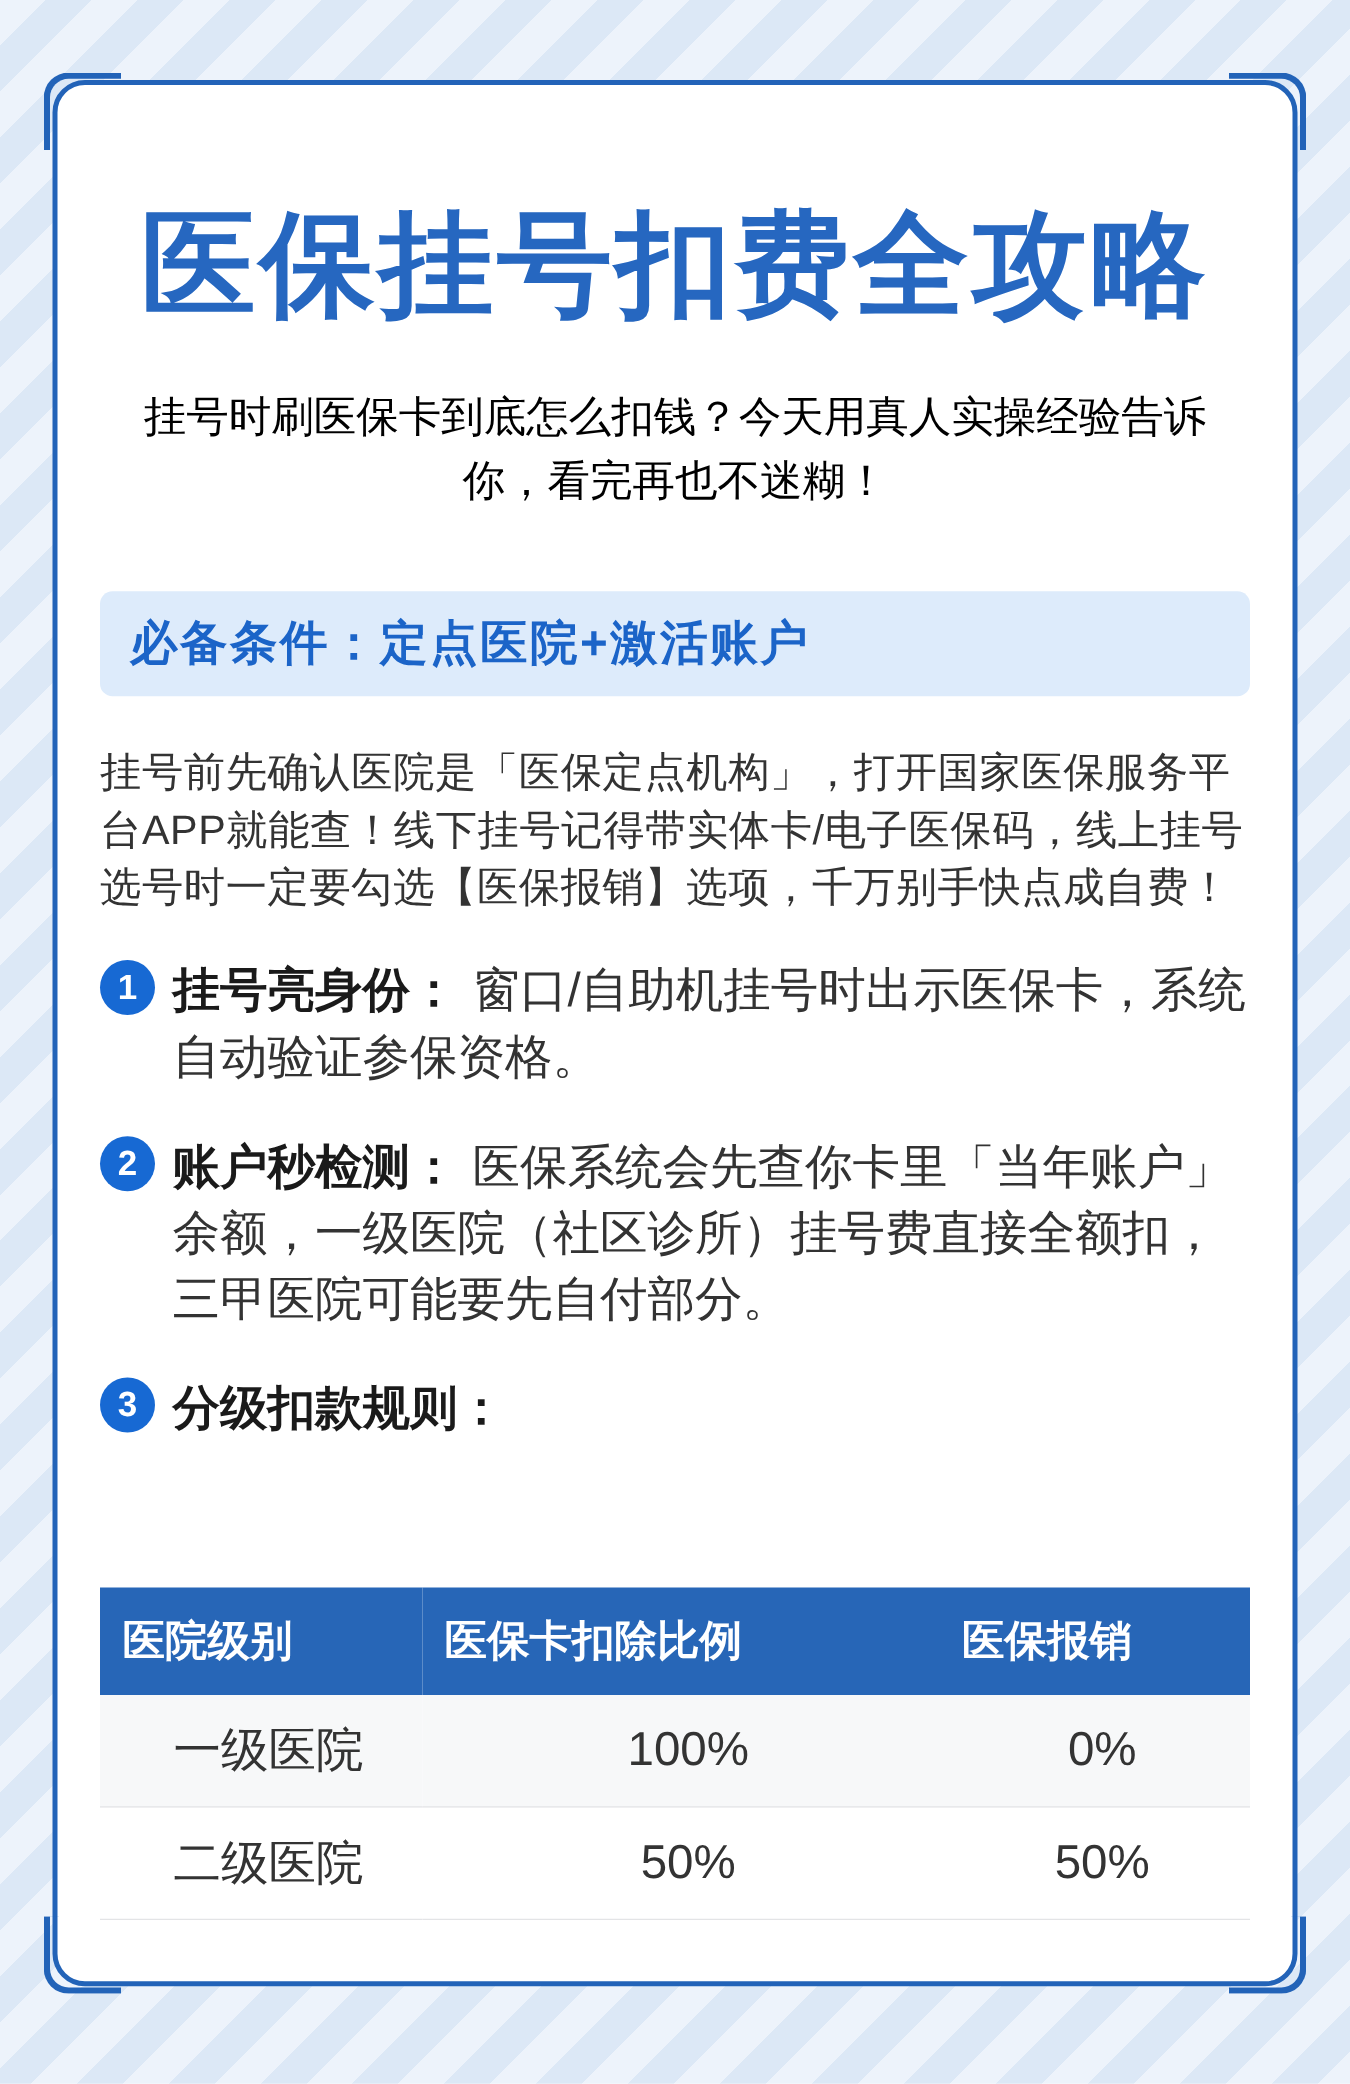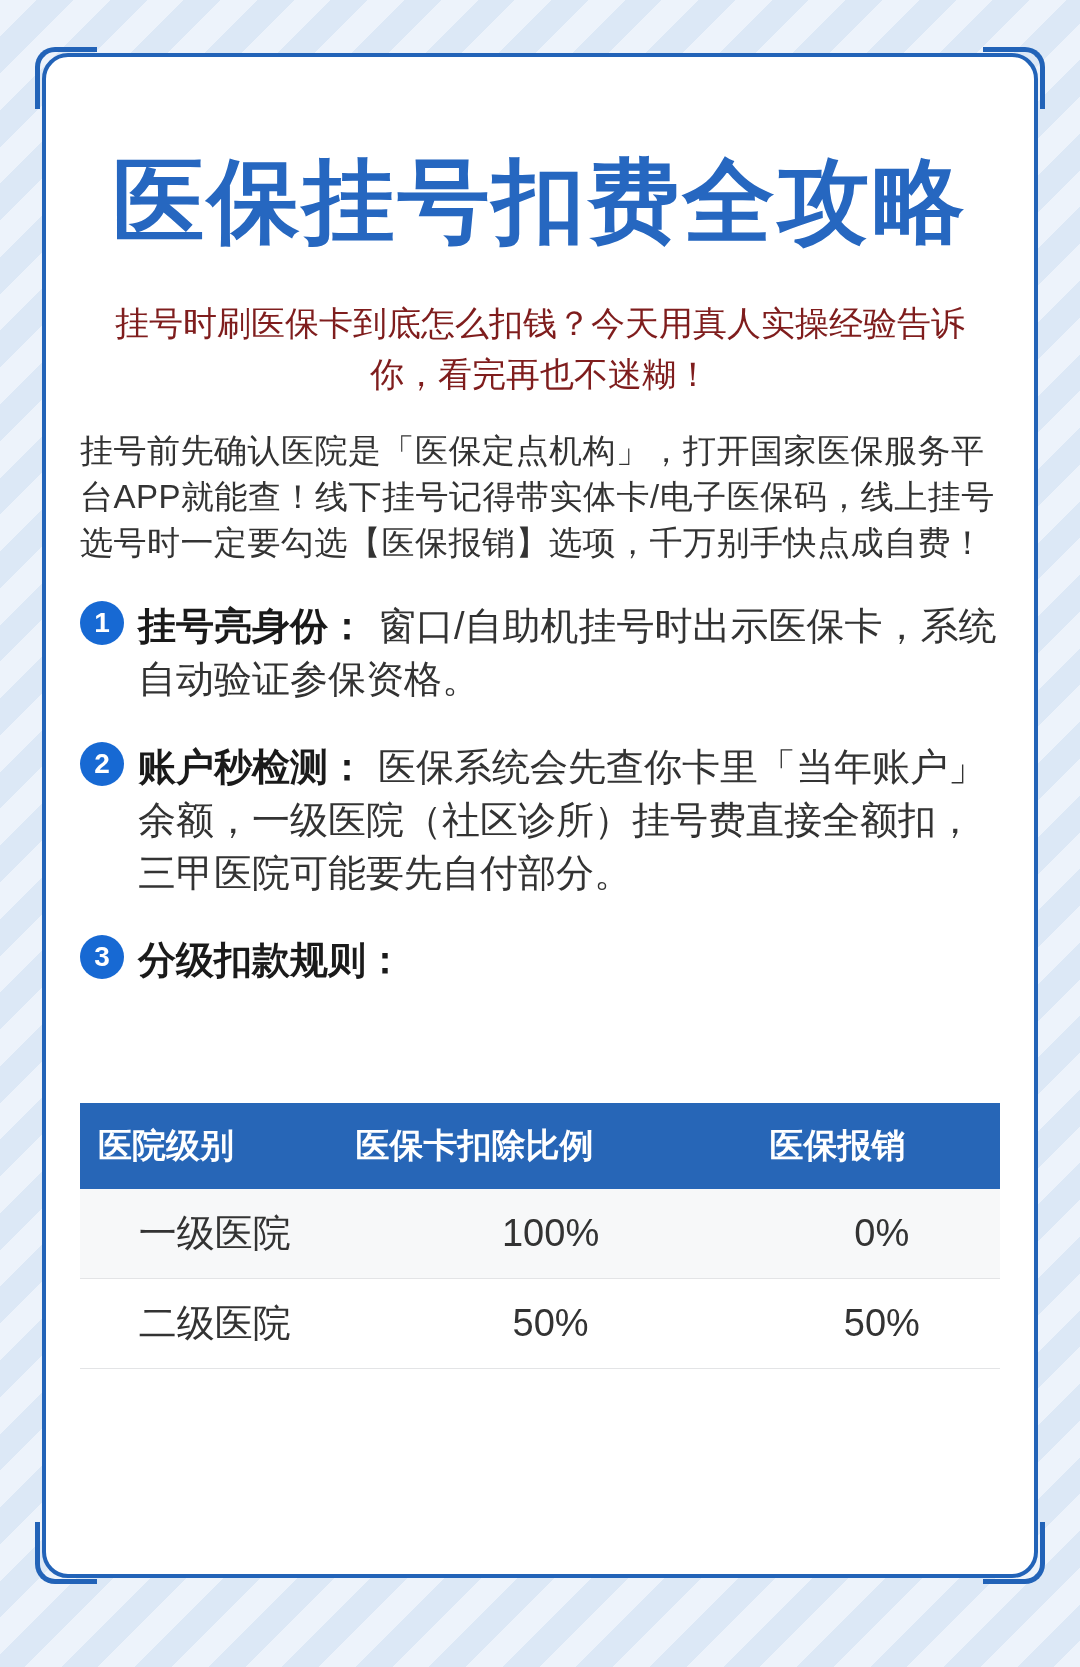--- a/index.html
+++ b/index.html
@@ -15,21 +15,21 @@
     overflow: hidden;
     background: repeating-linear-gradient(
       135deg,
       #edf3fb 0 26px,
       #dce8f6 26px 52px
     );
   }
   .card {
     position: absolute;
     left: 42px;
-    top: 53px;
+    top: 64px;
     width: 996px;
     height: 1525px;
     background: #ffffff;
     border: 4px solid #2263b8;
     border-radius: 26px;
     padding: 0 34px;
   }
   
   .bracket {
     position: absolute;
@@ -50,35 +50,35 @@
     font-weight: 900;
     letter-spacing: 3px;
     color: #2667c0;
   }
   .subtitle {
     margin: 48px auto 0;
     max-width: 905px;
     text-align: center;
     font-size: 34px;
     line-height: 1.5;
-    color: #7f1d1d;
+    color: #000000;
   }
   .section-heading {
     margin-top: 62px;
     background: #ddebfb;
     border-radius: 10px;
     padding: 16px 24px 17px;
     font-size: 38px;
     font-weight: bold;
     letter-spacing: 2px;
     color: #1b64c8;
   }
   .section-heading.second { margin-top: 56px; }
   .para {
-    margin-top: 28px;
+    margin-top: 38px;
     font-size: 33px;
     line-height: 1.4;
     letter-spacing: 0.5px;
     color: #333;
   }
   .steps {
     margin-top: 34px;
     display: flex;
     flex-direction: column;
     gap: 34px;
@@ -134,20 +134,21 @@
   <div class="card">
     <div class="bracket tl"></div>
     <div class="bracket tr"></div>
     <div class="bracket bl"></div>
     <div class="bracket br"></div>
 
     <h1 class="title">医保挂号扣费全攻略</h1>
 
     <p class="subtitle">挂号时刷医保卡到底怎么扣钱？今天用真人实操经验告诉你，看完再也不迷糊！</p>
 
+    <div class="section-heading">必备条件：定点医院+激活账户</div>
 
     <p class="para">挂号前先确认医院是「医保定点机构」，打开国家医保服务平台APP就能查！线下挂号记得带实体卡/电子医保码，线上挂号选号时一定要勾选【医保报销】选项，千万别手快点成自费！</p>
 
 
     <div class="steps">
       <div class="step">
         <span class="badge">1</span>
         <p class="step-text"><span class="step-label">挂号亮身份：</span><span>窗口/自助机挂号时出示医保卡，系统自动验证参保资格。</span></p>
       </div>
       <div class="step">

